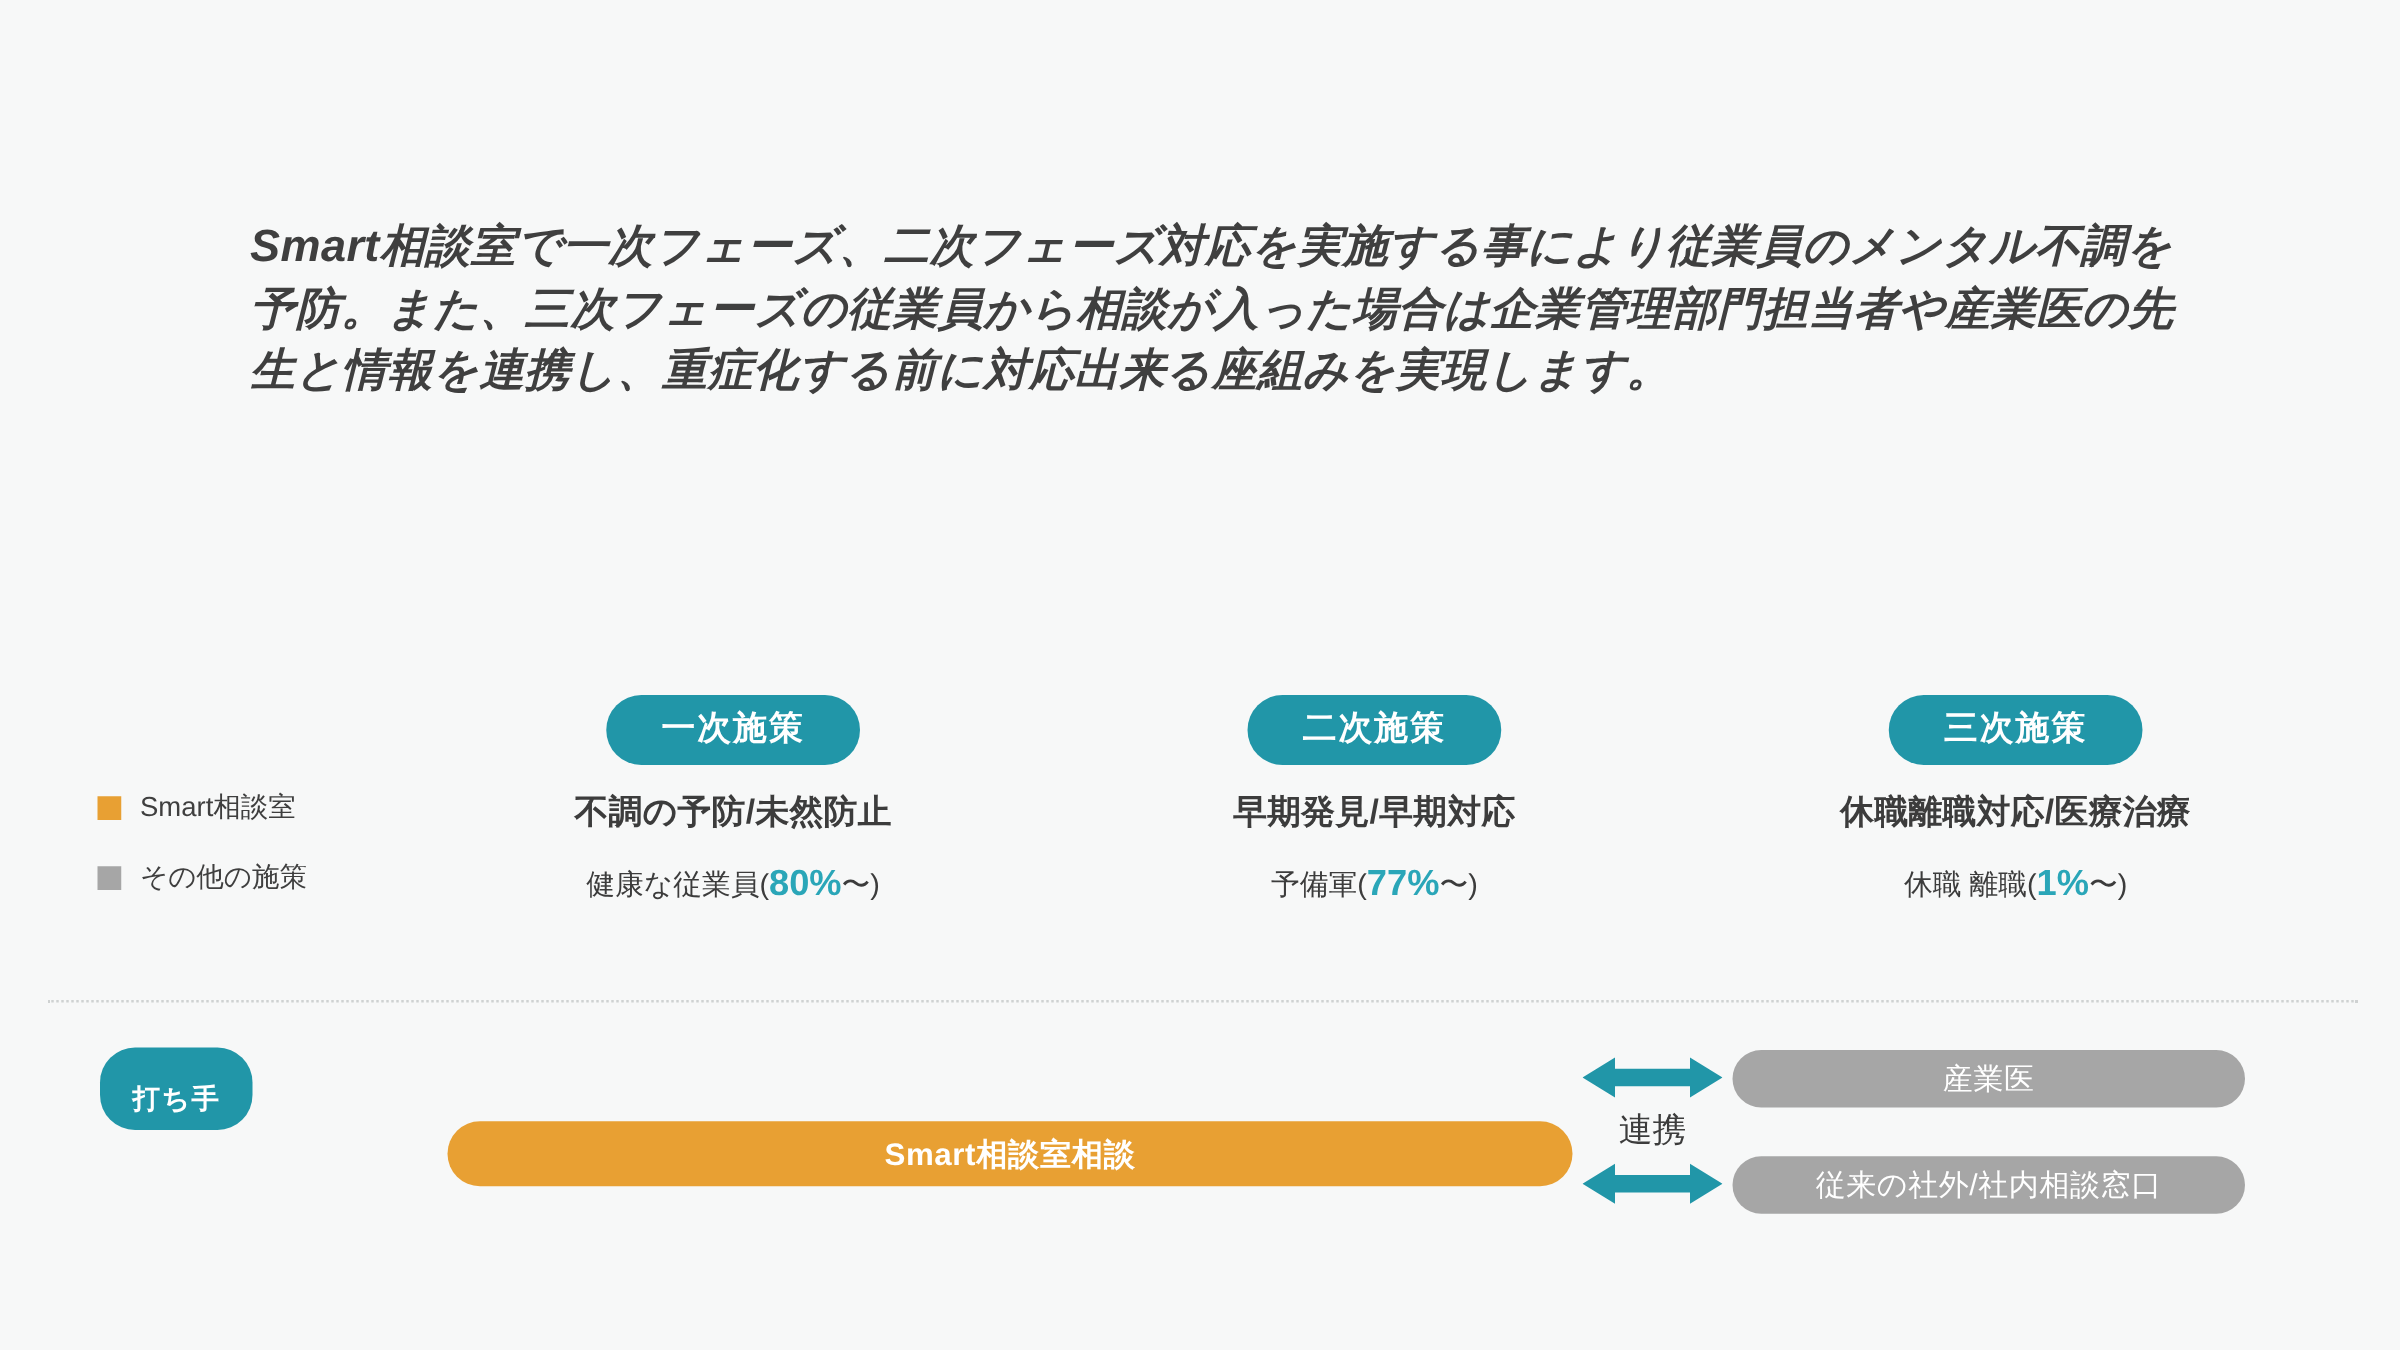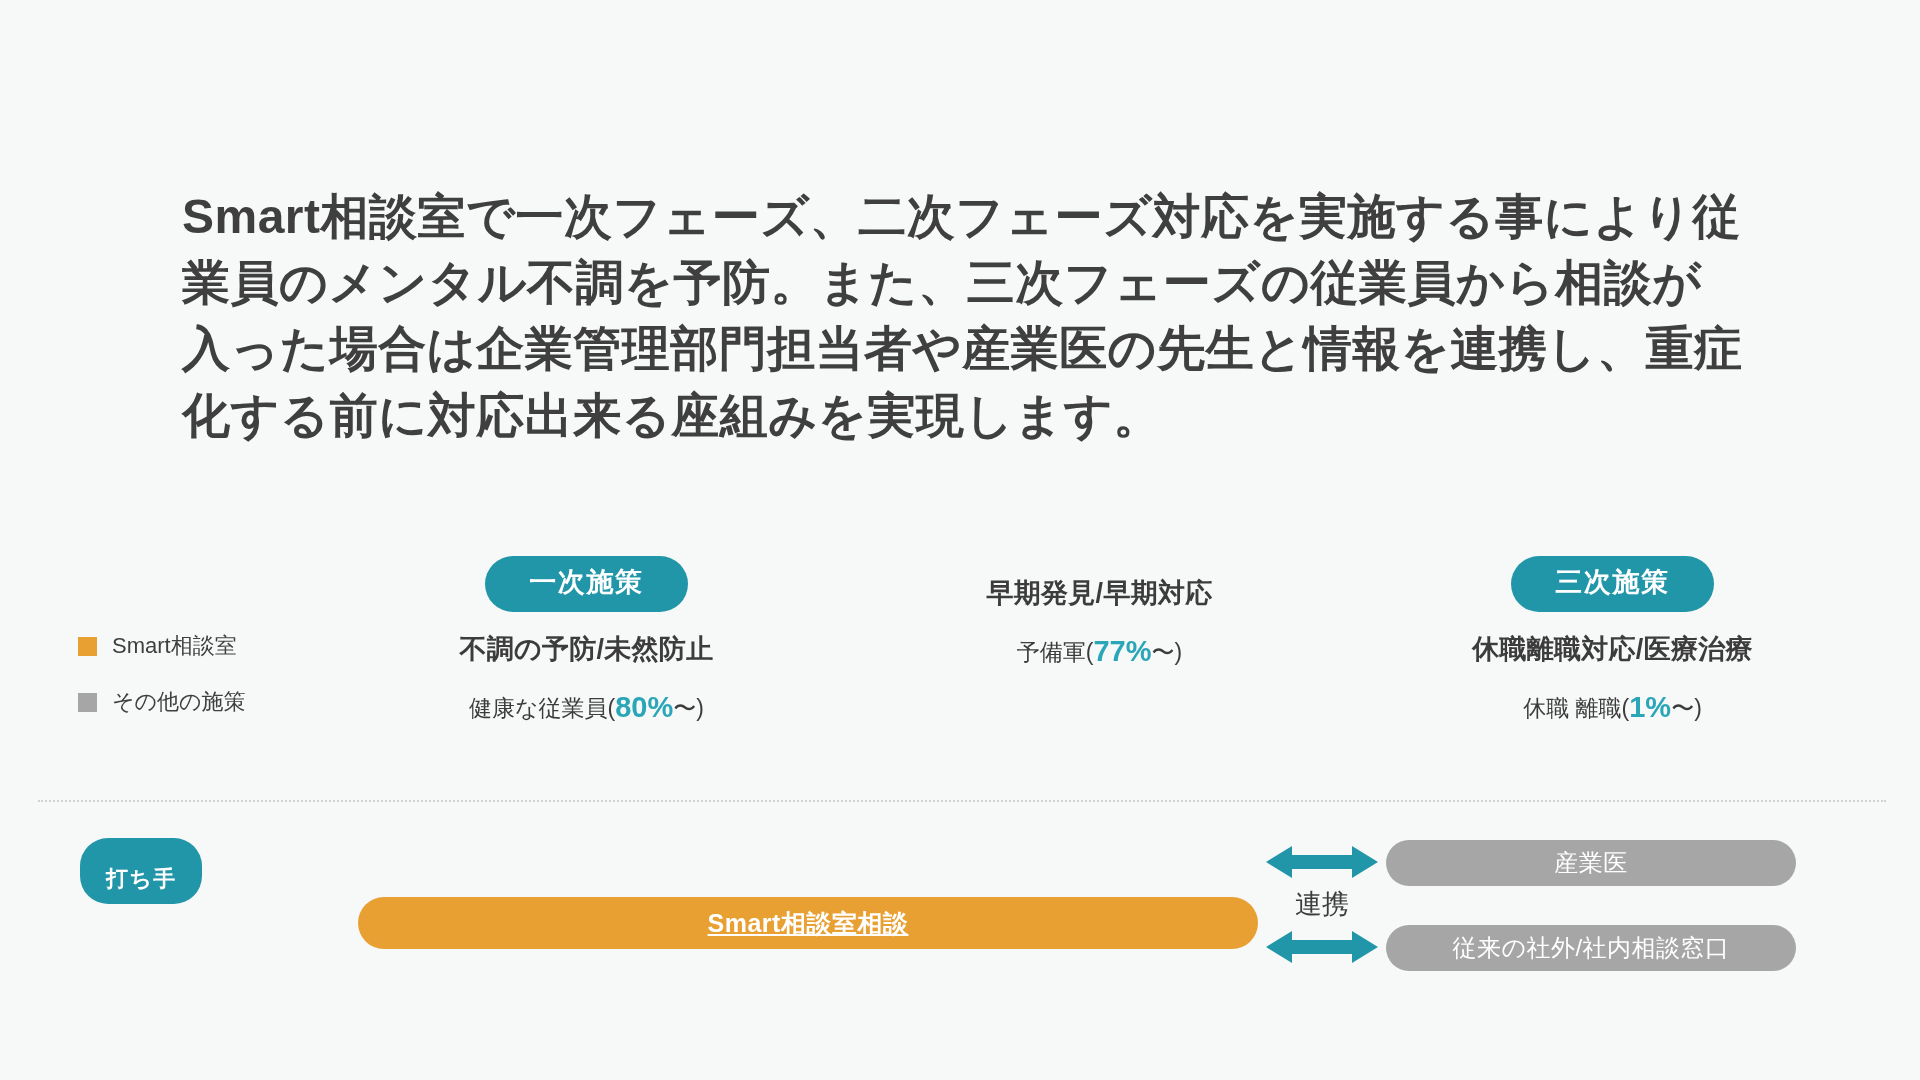--- a/index.html
+++ b/index.html
@@ -18,28 +18,29 @@
   }
 
   .slide {
     position: absolute;
     inset: 0;
   }
 
   
   .headline {
     position: absolute;
-    left: 182px;
+    left: 200px;
     top: 136px;
     width: 1565px;
-    font-size: 48px;
+    font-size: 36px;
     font-weight: bold;
     line-height: 1.38;
     letter-spacing: 0.01em;
     color: #3f3f3f;
+    font-style: italic;
   }
 
   
   .legend {
     position: absolute;
     left: 78px;
     top: 627px;
   }
   .legend-row {
     display: flex;
@@ -139,21 +140,20 @@
     height: 52px;
     background: #e8a033;
     border-radius: 26px;
     display: flex;
     align-items: center;
     justify-content: center;
     color: #ffffff;
     font-size: 25px;
     font-weight: bold;
     letter-spacing: 0.02em;
-    text-decoration: underline;
   }
 
   .link-group {
     position: absolute;
     left: 1266px;
     top: 836px;
     width: 130px;
     height: 130px;
   }
   .arrow {
@@ -215,20 +215,21 @@
 
     <div class="phase-col">
       <div class="phase-pill">一次施策</div>
       <div class="phase-title">不調の予防/未然防止</div>
       <div class="phase-sub">
         <span>健康な従業員(</span><span class="pct">80%</span><span>〜)</span>
       </div>
     </div>
 
     <div class="phase-col">
+      <div class="phase-pill">二次施策</div>
       <div class="phase-title">早期発見/早期対応</div>
       <div class="phase-sub">
         <span>予備軍(</span><span class="pct">77%</span><span>〜)</span>
       </div>
     </div>
 
     <div class="phase-col">
       <div class="phase-pill">三次施策</div>
       <div class="phase-title">休職離職対応/医療治療</div>
       <div class="phase-sub">

